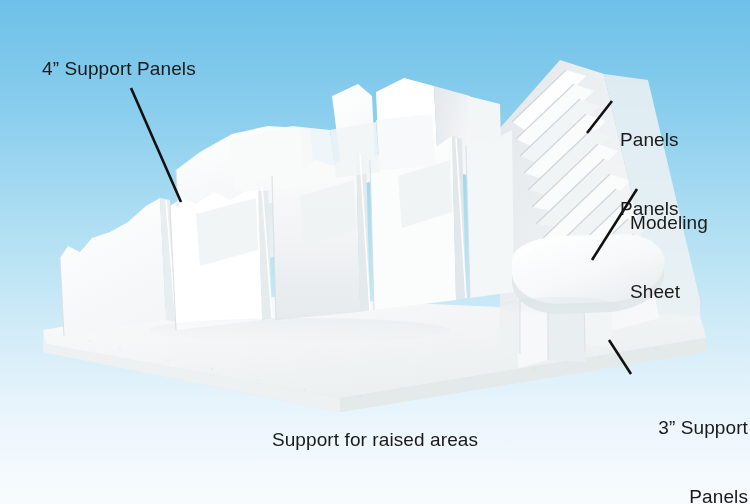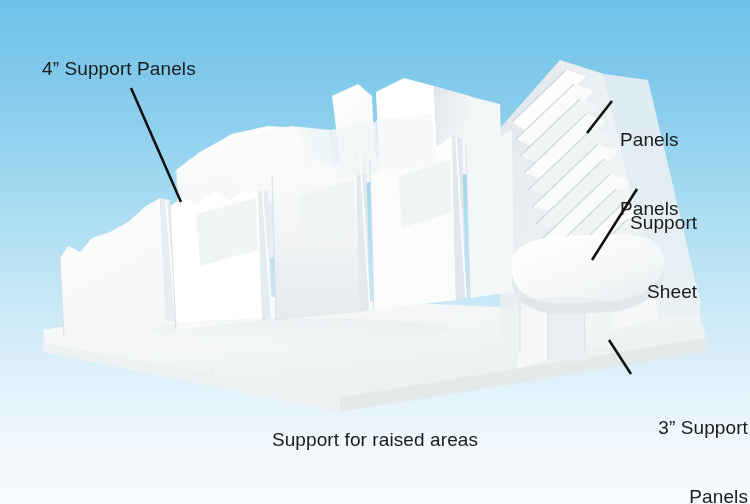--- a/index.html
+++ b/index.html
@@ -253,22 +253,22 @@
   </svg>
 
   <div class="label" id="lbl-4in">4” Support Panels</div>
 
   <div class="label" id="lbl-profile">
     <div>Panels</div>
     <div>Panels</div>
   </div>
 
   <div class="label" id="lbl-modeling">
-    <div>Support</div>
-    <div style="text-align:right;">Sheet</div>
+    <div>Modeling</div>
+    <div style="text-align:left;">Sheet</div>
   </div>
 
   <div class="label" id="lbl-2in">
     <div>3” Support</div>
     <div>Panels</div>
   </div>
 
   <div class="label" id="caption">Support for raised areas</div>
 
 </div>

